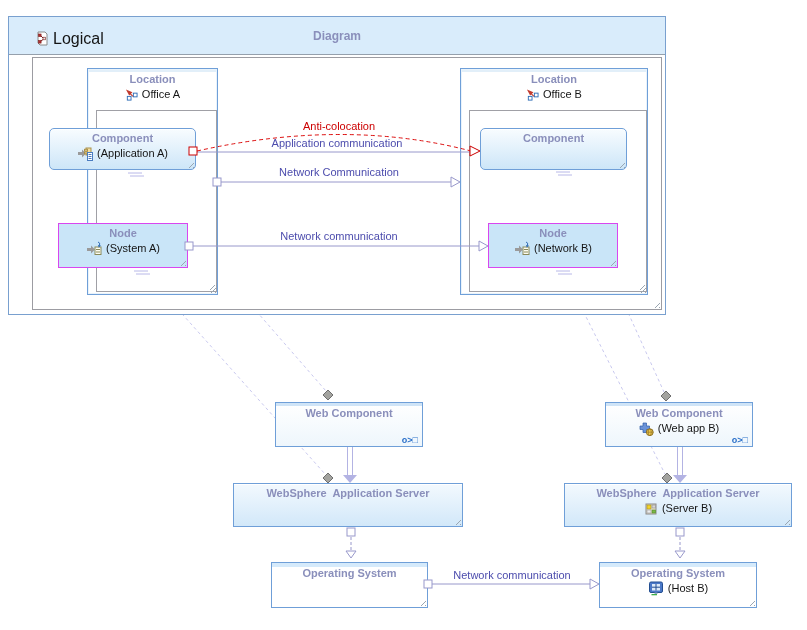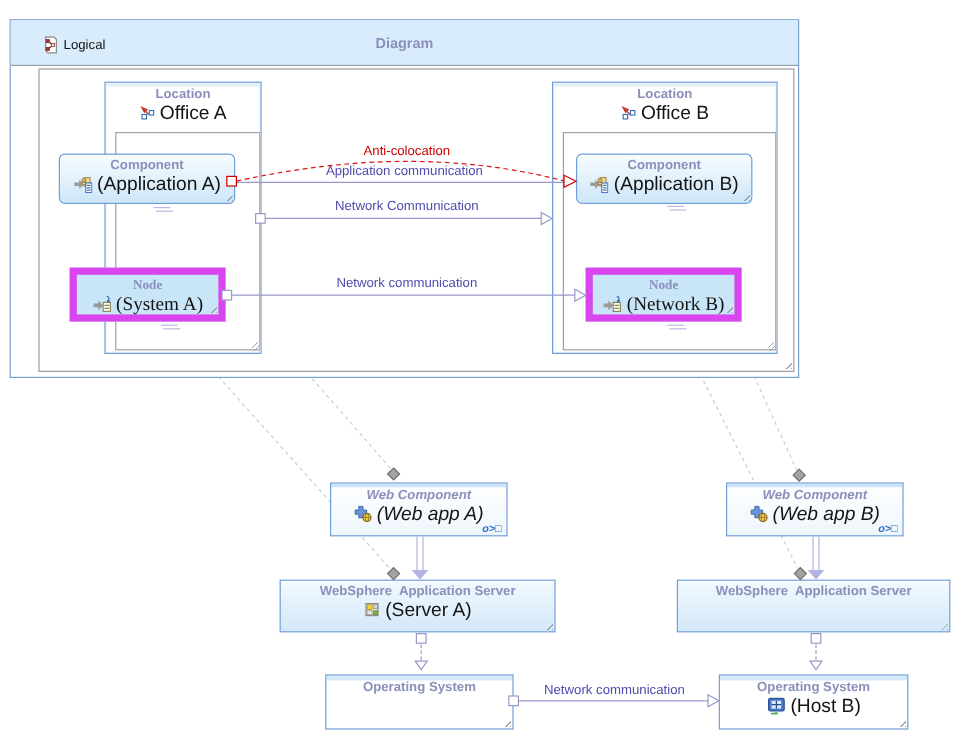--- a/index.html
+++ b/index.html
@@ -3,33 +3,33 @@
 <meta charset="utf-8">
 <style>
   html,body{margin:0;padding:0;background:#fff;}
   #stage{position:relative;width:807px;height:630px;background:#fff;overflow:hidden;
          font-family:"Liberation Sans","DejaVu Sans",sans-serif;}
   svg.layer{position:absolute;left:0;top:0;}
   #links-under{z-index:1;}
   #links-over{z-index:4;}
   .box{position:absolute;box-sizing:border-box;z-index:2;}
   .title{font-size:11px;font-weight:bold;color:#8a8fbb;text-align:center;white-space:pre;line-height:13px;}
-  .nameline{display:flex;justify-content:center;align-items:flex-start;gap:4px;font-size:16px;color:#141414;line-height:15px;margin-top:1px;}
+  .nameline{display:flex;justify-content:center;align-items:flex-end;gap:4px;font-size:11px;color:#141414;line-height:15px;margin-top:1px;}
   .outer-box{border:1px solid #79a0cf;background:#fff;}
   .outer-header{position:absolute;left:0;top:0;right:0;height:37px;background:#d9ecfb;border-bottom:1px solid #95a0ac;
                 display:flex;align-items:center;justify-content:center;}
   .outer-title{font-size:12px;font-weight:bold;color:#8a8fbb;}
-  .tag{position:absolute;left:26px;top:13px;display:flex;align-items:center;gap:5px;font-size:11px;color:#141414;}
+  .tag{position:absolute;left:26px;top:13px;display:flex;align-items:center;gap:5px;font-size:16px;color:#141414;}
   .inner-box{border:1px solid #9c9ca2;background:#fff;}
   .loc{border:1px solid #6f9fd8;background:#fff;box-shadow:inset 0 0 0 1px #e9f3fb, inset 0 3px 0 #e2eff9;padding-top:4px;}
   .loc-inner{position:absolute;border:1px solid #a0a0a6;background:#fff;}
   .comp{border:1px solid #6f9fd8;border-radius:5px;background:linear-gradient(#f8fcff,#cde6f8);
         box-shadow:inset 0 1px 0 #ffffff;padding-top:3px;}
-  .nodebox{border:6px solid #d946ef;background:#c9e5f8;padding-top:3px;font-family:Liberation Serif, serif;}
-  .wc{border:1px solid #6f9fd8;background:linear-gradient(#ffffff,#eef6fc);box-shadow:inset 0 3px 0 #cfe4f7;padding-top:4px;font-style:italic;}
+  .nodebox{border:1px solid #d946ef;background:#c9e5f8;padding-top:3px;}
+  .wc{border:1px solid #6f9fd8;background:linear-gradient(#ffffff,#eef6fc);box-shadow:inset 0 3px 0 #cfe4f7;padding-top:4px;}
   .ws{border:1px solid #6f9fd8;background:linear-gradient(#f3f9fe,#d2e8f9);box-shadow:inset 0 1px 0 #ffffff;padding-top:3px;}
   .osbox{border:1px solid #6f9fd8;background:#fff;box-shadow:inset 0 4px 0 #d5eafb;padding-top:4px;}
   .badge{position:absolute;right:4px;bottom:1px;font-size:9px;font-weight:bold;color:#2a6fc9;line-height:10px;}
   .rh{position:absolute;right:1px;bottom:1px;width:7px;height:7px;
       background:repeating-linear-gradient(-45deg,#9aa6b2 0 1px,transparent 1px 3px);
       clip-path:polygon(100% 0,100% 100%,0 100%);}
   .lbl{position:absolute;transform:translateX(-50%);font-size:11px;font-weight:normal;color:#4c4cad;white-space:nowrap;z-index:3;}
   .lbl-red{color:#cc0000;}
 </style>
 </head>
@@ -112,33 +112,20 @@
         <line x1="11.5" y1="10.5" x2="14.5" y2="10.5" stroke="#4a7cc0"></line>
         <line x1="11.5" y1="12.5" x2="14.5" y2="12.5" stroke="#4a7cc0"></line>
       </svg>
       <span>(Application A)</span>
     </div>
     <span class="rh"></span>
   </div>
 
   <div class="box comp" style="left:480px;top:128px;width:147px;height:42px;">
     <div class="title">Component</div>
-    <div class="nameline">
-      <svg width="16" height="15" viewBox="0 0 16 15">
-        <polygon points="1,6 5,6 5,3.5 9,7.5 5,11.5 5,9 1,9" fill="#9a9a9a"></polygon>
-        <rect x="9" y="2" width="5" height="7" fill="#f3dfa0" stroke="#a98f4a"></rect>
-        <rect x="7.5" y="3.3" width="3" height="1.8" fill="#f3dfa0" stroke="#a98f4a"></rect>
-        <rect x="7.5" y="6" width="3" height="1.8" fill="#f3dfa0" stroke="#a98f4a"></rect>
-        <rect x="10.5" y="6.5" width="5" height="8" fill="#fff" stroke="#4a7cc0"></rect>
-        <line x1="11.5" y1="8.5" x2="14.5" y2="8.5" stroke="#4a7cc0"></line>
-        <line x1="11.5" y1="10.5" x2="14.5" y2="10.5" stroke="#4a7cc0"></line>
-        <line x1="11.5" y1="12.5" x2="14.5" y2="12.5" stroke="#4a7cc0"></line>
-      </svg>
-      <span>(Application B)</span>
-    </div>
     <span class="rh"></span>
   </div>
 
   <div class="box nodebox" style="left:58px;top:223px;width:130px;height:45px;">
     <div class="title">Node</div>
     <div class="nameline">
       <svg width="16" height="15" viewBox="0 0 16 15">
         <polygon points="1,7 5,7 5,4.5 9,8.5 5,12.5 5,10 1,10" fill="#9a9a9a"></polygon>
         <rect x="9" y="6" width="6" height="7.5" fill="#fdfdf2" stroke="#8a8a5a"></rect>
         <path d="M12,1 q2.5,0.5 1.5,3.5" stroke="#2f6cb6" fill="none"></path>
@@ -162,63 +149,54 @@
         <line x1="10" y1="8.5" x2="14" y2="8.5" stroke="#8a8a5a"></line>
         <line x1="10" y1="11" x2="14" y2="11" stroke="#8a8a5a"></line>
       </svg>
       <span>(Network B)</span>
     </div>
     <span class="rh"></span>
   </div>
 
   <div class="box wc" style="left:275px;top:402px;width:148px;height:45px;">
     <div class="title">Web Component</div>
+    <span class="badge">o&gt;□</span>
+  </div>
+
+  <div class="box wc" style="left:605px;top:402px;width:148px;height:45px;">
+    <div class="title">Web Component</div>
     <div class="nameline">
       <svg width="15" height="14" viewBox="0 0 15 14">
         <polygon points="1,4 4,4 4,1 7.5,1 7.5,4 10.5,4 10.5,7.5 7.5,7.5 7.5,10.5 4,10.5 4,7.5 1,7.5" fill="#6a93d8" stroke="#2f5ca8" stroke-width="0.7"></polygon>
         <circle cx="10.8" cy="10.2" r="3.4" fill="#f0c94f" stroke="#8a6d20"></circle>
         <ellipse cx="10.8" cy="10.2" rx="1.5" ry="3.4" fill="none" stroke="#8a6d20" stroke-width="0.6"></ellipse>
         <line x1="7.4" y1="10.2" x2="14.2" y2="10.2" stroke="#8a6d20" stroke-width="0.6"></line>
       </svg>
-      <span>(Web app A)</span>
+      <span>(Web app B)</span>
     </div>
     <span class="badge">o&gt;□</span>
   </div>
 
-  <div class="box wc" style="left:605px;top:402px;width:148px;height:45px;">
-    <div class="title">Web Component</div>
-    <div class="nameline">
-      <svg width="15" height="14" viewBox="0 0 15 14">
-        <polygon points="1,4 4,4 4,1 7.5,1 7.5,4 10.5,4 10.5,7.5 7.5,7.5 7.5,10.5 4,10.5 4,7.5 1,7.5" fill="#6a93d8" stroke="#2f5ca8" stroke-width="0.7"></polygon>
-        <circle cx="10.8" cy="10.2" r="3.4" fill="#f0c94f" stroke="#8a6d20"></circle>
-        <ellipse cx="10.8" cy="10.2" rx="1.5" ry="3.4" fill="none" stroke="#8a6d20" stroke-width="0.6"></ellipse>
-        <line x1="7.4" y1="10.2" x2="14.2" y2="10.2" stroke="#8a6d20" stroke-width="0.6"></line>
-      </svg>
-      <span>(Web app B)</span>
-    </div>
-    <span class="badge">o&gt;□</span>
-  </div>
-
   <div class="box ws" style="left:233px;top:483px;width:230px;height:44px;">
+    <div class="title">WebSphere  Application Server</div>
+    <span class="rh"></span>
+  </div>
+
+  <div class="box ws" style="left:564px;top:483px;width:228px;height:44px;">
     <div class="title">WebSphere  Application Server</div>
     <div class="nameline">
       <svg width="14" height="14" viewBox="0 0 14 14">
         <rect x="2" y="2" width="10" height="10" fill="#ece4cf" stroke="#8a8a8a"></rect>
         <rect x="3" y="3" width="4" height="4" fill="#f2d22e" stroke="#a89418" stroke-width="0.6"></rect>
         <rect x="8" y="3" width="3.5" height="3" fill="#d6d6d6" stroke="#8a8a8a" stroke-width="0.6"></rect>
         <rect x="8" y="8" width="3.5" height="3" fill="#7cb849" stroke="#4e8a22" stroke-width="0.6"></rect>
         <rect x="3" y="8" width="4" height="3" fill="#ececec" stroke="#9a9a9a" stroke-width="0.6"></rect>
       </svg>
-      <span>(Server A)</span>
-    </div>
-    <span class="rh"></span>
-  </div>
-
-  <div class="box ws" style="left:564px;top:483px;width:228px;height:44px;">
-    <div class="title">WebSphere  Application Server</div>
+      <span>(Server B)</span>
+    </div>
     <span class="rh"></span>
   </div>
 
   <div class="box osbox" style="left:271px;top:562px;width:157px;height:46px;">
     <div class="title">Operating System</div>
     <span class="rh"></span>
   </div>
 
   <div class="box osbox" style="left:599px;top:562px;width:158px;height:46px;">
     <div class="title">Operating System</div>

